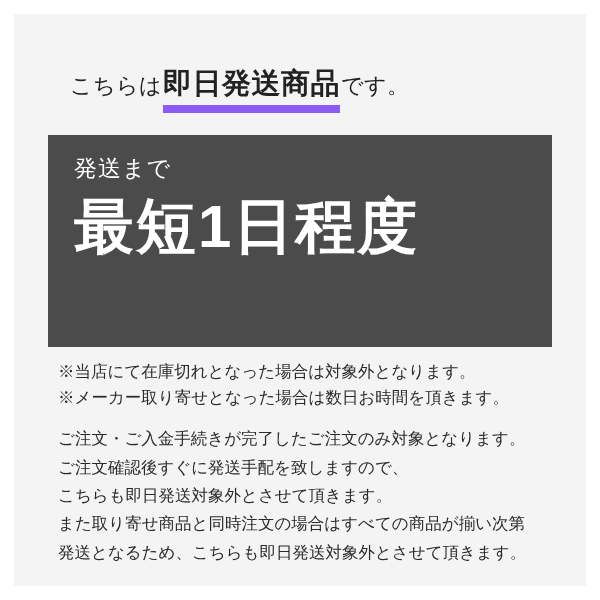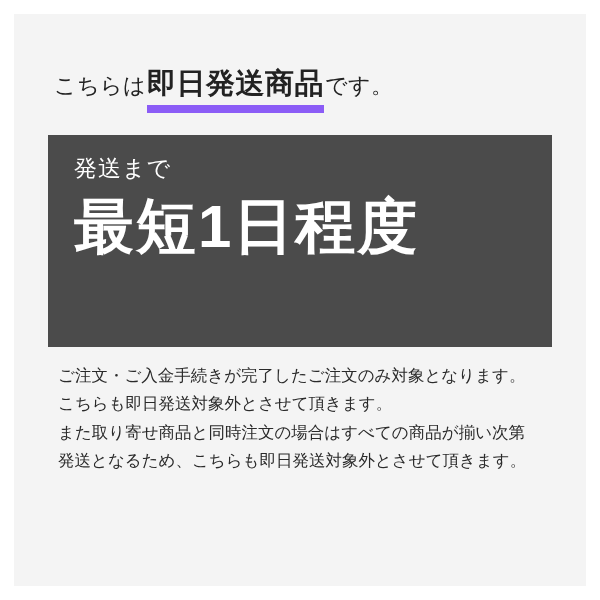--- a/index.html
+++ b/index.html
@@ -29,21 +29,21 @@
     padding: 38px 34px 20px 34px;
     display: flex;
     flex-direction: column;
   }
   
   .headline {
     font-size: 25px;
     color: #222222;
     letter-spacing: 0.5px;
     white-space: nowrap;
-    margin: 12px 0 0 6px;
+    margin: 12px 0 0 22px;
     display: flex;
     align-items: baseline;
   }
   .headline .small {
     font-size: 22px;
   }
   .headline .strong {
     font-size: 29px;
     font-weight: bold;
     border-bottom: 8px solid #8b5cf6;
@@ -105,22 +105,27 @@
       <span class="small">こちらは</span>
         <span class="strong">即日発送商品</span>
         <span class="small">です。</span>
     </div>
 
     <div class="dark-box">
       <div class="line1">発送まで</div>
       <div class="line2">最短1日程度</div>
     </div>
 
+    <div class="notes">
+      <div class="note">※当店にて在庫切れとなった場合は対象外となります。</div>
+      <div class="note">※メーカー取り寄せとなった場合は数日お時間を頂きます。</div>
+    </div>
 
     <div class="body-copy">
       <div class="bline">ご注文・ご入金手続きが完了したご注文のみ対象となります。</div>
+      <div class="bline">ご注文確認後すぐに発送手配を致しますので、</div>
       <div class="bline">こちらも即日発送対象外とさせて頂きます。</div>
       <div class="bline">また取り寄せ商品と同時注文の場合はすべての商品が揃い次第</div>
       <div class="bline">発送となるため、こちらも即日発送対象外とさせて頂きます。</div>
     </div>
 
   </div>
 </div>
 
 </body></html>

